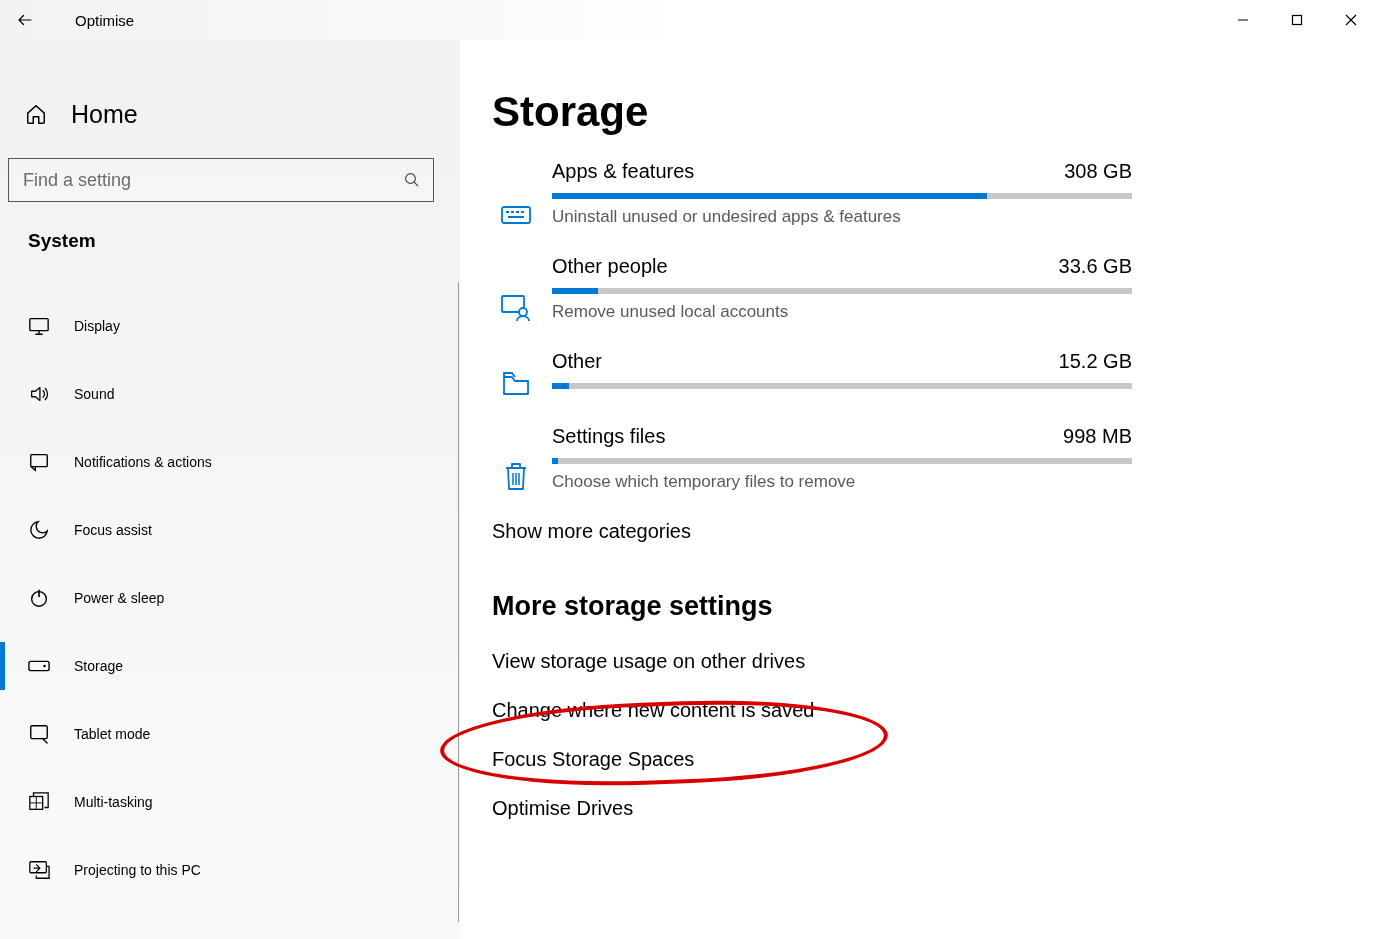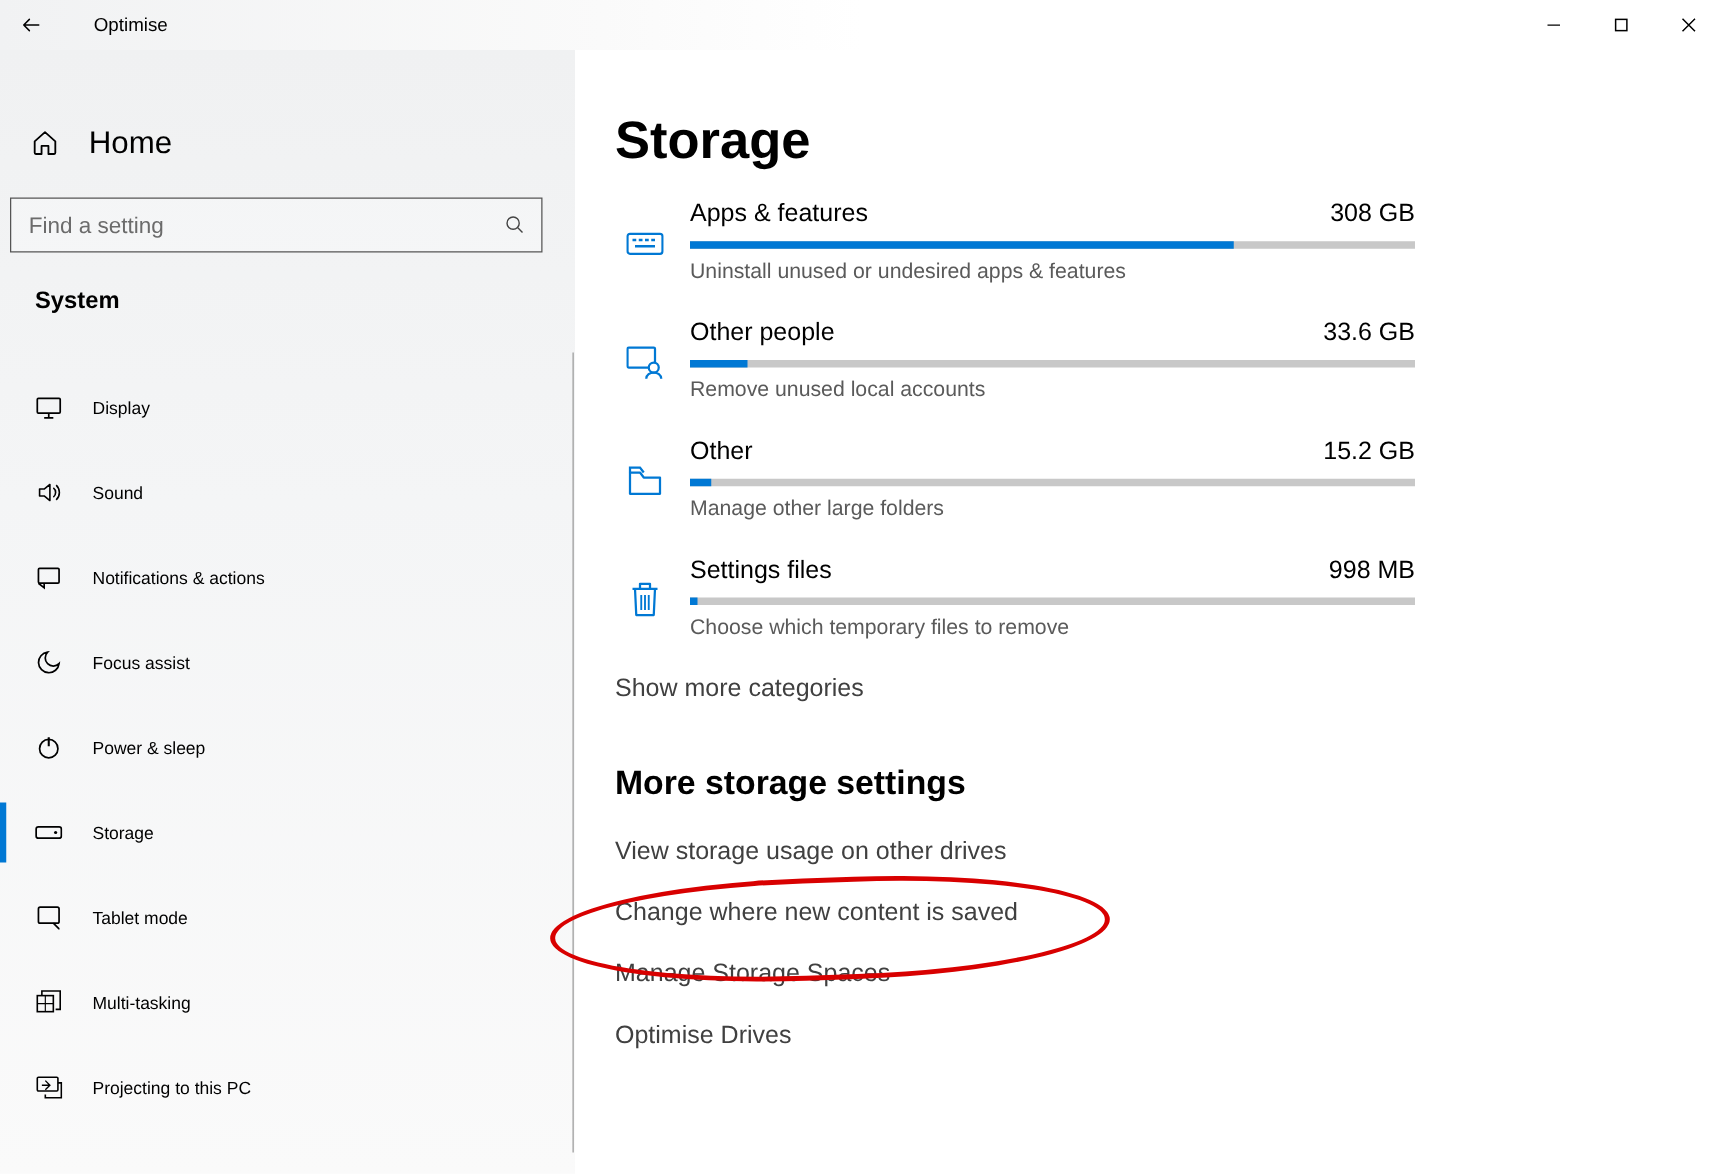--- a/index.html
+++ b/index.html
@@ -97,40 +97,40 @@
   
   .main {
     flex: 1;
     padding: 48px 20px 0 32px;
     overflow: hidden;
   }
   .page-title {
     font-size: 42px; font-weight: 600; margin-bottom: 24px;
   }
   .cat {
-    display: flex; align-items: center;
+    display: flex; align-items: flex-end;
     margin-bottom: 28px;
     max-width: 640px;
     cursor: pointer;
   }
   .cat .cicon {
     width: 48px; display:flex; justify-content:center; padding-top:2px;
     color:#0078d4;
   }
   .cat .body { flex:1; margin-left: 12px; }
   .cat .row1 { display:flex; justify-content:space-between; font-size:20px; }
   .cat .row1 .name { font-weight: 400; }
   .cat .row1 .size { font-weight: 400; }
   .bar {
     height: 6px; background:#c8c8c8; margin: 10px 0 8px 0; position: relative;
   }
   .bar .fill { position:absolute; left:0; top:0; bottom:0; background:#0078d4; }
   .cat .desc { font-size: 17px; color:#5a5a5a; }
   .link {
-    color:#404040; font-size: 20px; cursor:pointer; display:inline-block;
+    color:#000000; font-size: 20px; cursor:pointer; display:inline-block;
     margin-bottom: 20px;
   }
   .section-h2 { font-size: 27px; font-weight:600; margin: 28px 0 28px 0; }
   .links-col a, .links-col span.link { display:block; margin-bottom: 26px; }
   
   .annot {
     position: absolute;
     border: 4px solid #d80000;
     border-radius: 50% / 55%;
     pointer-events: none;
@@ -332,21 +332,20 @@
           </svg>
       </div>
       <div class="body">
         <div class="row1">
           <span class="name">Other</span>
           <span class="size">15.2 GB</span>
         </div>
         <div class="bar">
             <div class="fill" style="width: 3%;"></div>
           </div>
-        <div class="desc">Manage other large folders</div>
       </div>
     </div>
 
     
     <div class="cat">
       <div class="cicon">
         <svg width="26" height="30" viewBox="0 0 26 30">
             <path d="M3 6h20M9 6V2h8v4M5 6l1 21h14l1-21" stroke="#0078d4" stroke-width="1.8" fill="none" stroke-linejoin="round"></path>
             <path d="M10 11v12M13 11v12M16 11v12" stroke="#0078d4" stroke-width="1.5"></path>
           </svg>
@@ -363,19 +362,19 @@
       </div>
     </div>
 
     <span class="link">Show more categories</span>
 
     <div class="section-h2">More storage settings</div>
 
     <div class="links-col">
       <span class="link">View storage usage on other drives</span>
       <span class="link">Change where new content is saved</span>
-      <span class="link">Manage Storage Spaces</span>
+      <span class="link">Focus Storage Spaces</span>
       <span class="link">Optimise Drives</span>
     </div>
   </div>
 </div>
 
 <div class="annot" style="left:440px; top:702px; width:448px; height:82px; transform:rotate(-2deg);"></div>
 
 </body></html>

